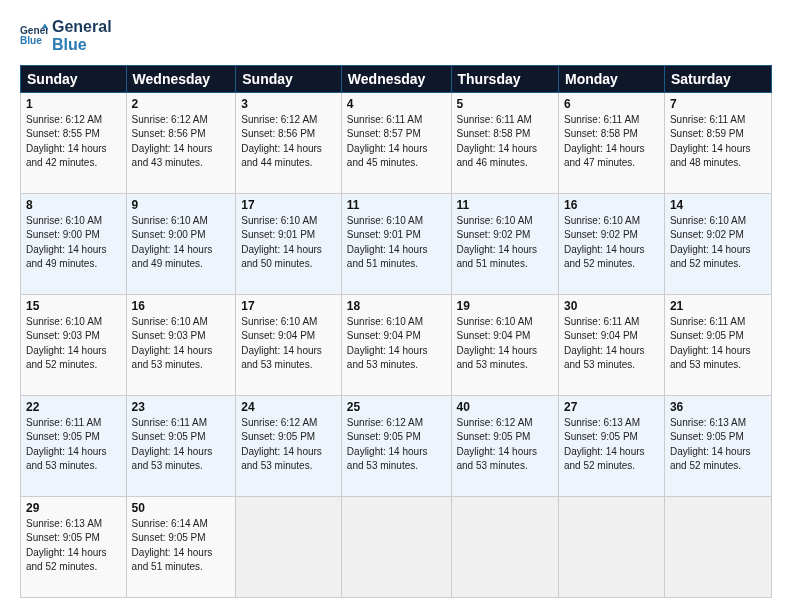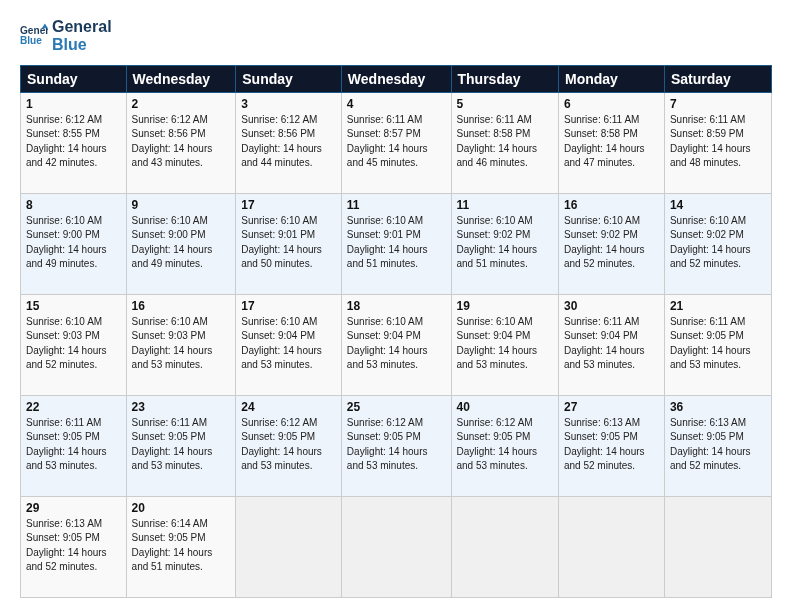--- a/index.html
+++ b/index.html
@@ -243,21 +243,21 @@
             <span class="day-num">36</span>
             <div class="day-info">Sunrise: 6:13 AM<br>Sunset: 9:05 PM<br>Daylight: 14 hours and 52 minutes.</div>
           </td>
         </tr>
         <tr>
           <td>
             <span class="day-num">29</span>
             <div class="day-info">Sunrise: 6:13 AM<br>Sunset: 9:05 PM<br>Daylight: 14 hours and 52 minutes.</div>
           </td>
           <td>
-            <span class="day-num">20</span>
+            <span class="day-num">50</span>
             <div class="day-info">Sunrise: 6:14 AM<br>Sunset: 9:05 PM<br>Daylight: 14 hours and 51 minutes.</div>
           </td>
           <td class="empty"></td>
           <td class="empty"></td>
           <td class="empty"></td>
           <td class="empty"></td>
           <td class="empty"></td>
         </tr>
       </tbody>
   </table>

